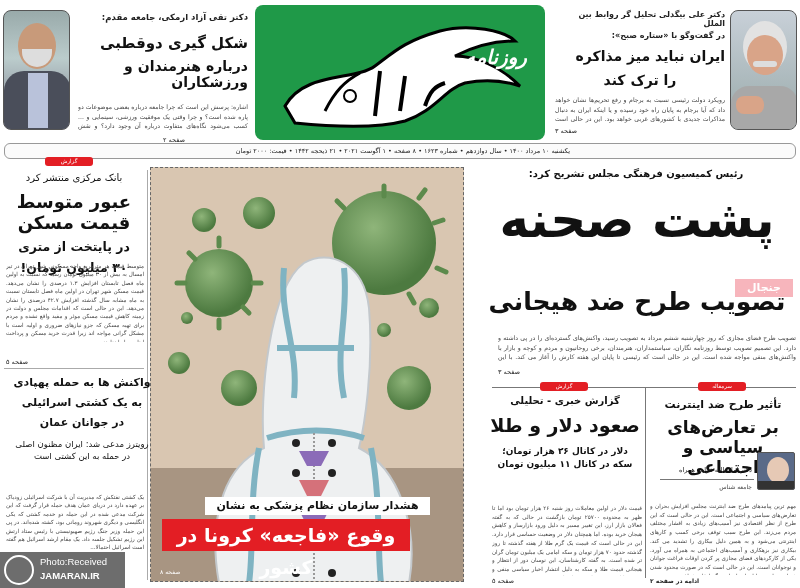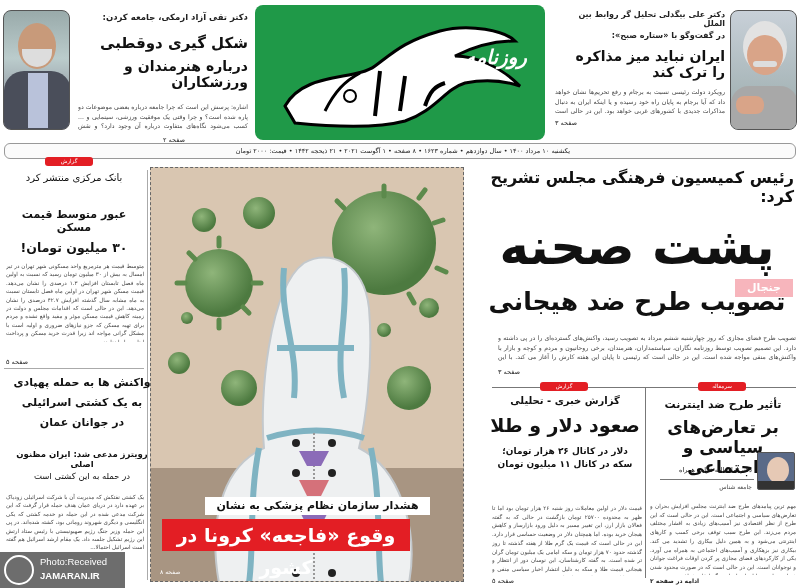--- a/index.html
+++ b/index.html
@@ -36,45 +36,45 @@
 
 <div class="abs dateline">یکشنبه ۱۰ مرداد ۱۴۰۰ • سال دوازدهم • شماره ۱۶۲۳ • ۸ صفحه • ۱ آگوست ۲۰۲۱ • ۲۱ ذیحجه ۱۴۴۲ • قیمت: ۲۰۰۰ تومان</div>
 
 <div class="abs photo" style="left:3px;top:10px;width:67px;height:120px;background:linear-gradient(#9aa 0%,#bcc 40%,#778 100%)">
   <div style="position:absolute;left:14px;top:12px;width:38px;height:46px;border-radius:50%;background:#c89a7a"></div>
   <div style="position:absolute;left:18px;top:38px;width:30px;height:18px;border-radius:0 0 15px 15px;background:#ddd"></div>
   <div style="position:absolute;left:0;top:60px;width:67px;height:60px;background:#4a4e5a;border-radius:20px 20px 0 0"></div>
   <div style="position:absolute;left:24px;top:62px;width:20px;height:55px;background:#b9c2da"></div>
 </div>
 <div class="abs" style="left:78px;top:12px;width:170px;text-align:right">
-  <div style="font-size:8.5px;font-weight:bold;color:#222">دکتر تقی آزاد ارمکی، جامعه کردن:</div>
+  <div style="font-size:8.5px;font-weight:bold;color:#222">دکتر تقی آزاد ارمکی، جامعه مقدم:</div>
   <div class="head-bold" style="font-size:15px;margin-top:12px;text-align:right">شکل گیری دوقطبی</div>
   <div class="head-bold" style="font-size:14px;margin-top:6px;text-align:right">درباره هنرمندان و ورزشکاران</div>
   <div class="small" style="margin-top:12px;height:30px;overflow:hidden">اشاره: پرسش این است که چرا جامعه درباره بعضی موضوعات دو پاره شده است؟ و چرا وقتی یک موفقیت ورزشی، سینمایی و ... کسب می‌شود نگاه‌های متفاوت درباره آن وجود دارد؟ و نقش سیاست در دوگانه سازی و ایجاد...</div>
   <div class="pageref" style="margin-top:4px;text-align:left;padding-left:85px">صفحه ۲</div>
 </div>
 
 <div class="abs photo" style="left:730px;top:10px;width:67px;height:120px;background:linear-gradient(#c8d0d8,#9aa)">
   <div style="position:absolute;left:12px;top:10px;width:44px;height:52px;border-radius:50%;background:#e2e2e2"></div>
   <div style="position:absolute;left:16px;top:24px;width:36px;height:40px;border-radius:50%;background:#d9a488"></div>
   <div style="position:absolute;left:22px;top:50px;width:24px;height:6px;background:#ddd;border-radius:3px"></div>
   <div style="position:absolute;left:0;top:75px;width:67px;height:45px;background:#a8a8a8;border-radius:18px 18px 0 0"></div>
   <div style="position:absolute;left:5px;top:85px;width:28px;height:18px;background:#d9a488;border-radius:8px"></div>
 </div>
 <div class="abs" style="left:555px;top:10px;width:170px;text-align:right">
   <div style="font-size:8px;font-weight:bold;color:#222">دکتر علی بیگدلی تحلیل گر روابط بین الملل</div>
   <div style="font-size:8px;font-weight:bold;color:#222;margin-top:3px">در گفت‌وگو با «ستاره صبح»:</div>
   <div class="head-bold" style="font-size:14px;margin-top:8px;text-align:right">ایران نباید میز مذاکره</div>
-  <div class="head-bold" style="font-size:14px;margin-top:0;text-align:right">را ترک کند</div>
+  <div class="head-bold" style="font-size:14px;margin-top:8px;text-align:center">را ترک کند</div>
   <div class="small" style="margin-top:7px;height:30px;overflow:hidden">رویکرد دولت رئیسی نسبت به برجام و رفع تحریم‌ها نشان خواهد داد که آیا برجام به پایان راه خود رسیده و یا اینکه ایران به دنبال مذاکرات جدیدی با کشورهای غربی خواهد بود. این در حالی است که برای حل مشکلات اقتصادی کشور به لغو...</div>
   <div class="pageref" style="text-align:left;margin-top:2px">صفحه ۳</div>
 </div>
 
 <div class="abs" style="left:478px;top:168px;width:318px;text-align:center">
-  <div style="font-size:16px;font-weight:bold;text-align:right;padding-right:2px">رئیس کمیسیون فرهنگی مجلس تشریح کرد:</div>
+  <div style="font-size:10px;font-weight:bold;padding-right:2px">رئیس کمیسیون فرهنگی مجلس تشریح کرد:</div>
   <div class="head-bold" style="font-size:50px;line-height:70px;margin-top:6px;letter-spacing:1px">پشت صحنه</div>
 </div>
 <div class="abs" style="left:735px;top:279px;width:58px;height:18px;background:#f6a9b1;color:#fff;font-size:11px;font-weight:bold;text-align:center;line-height:18px;opacity:.85">جنجال</div>
 <div class="abs head-bold" style="left:478px;top:285px;width:318px;font-size:25px;line-height:34px;text-align:center">تصویب طرح ضد هیجانی</div>
 <div class="abs small" style="left:498px;top:333px;width:298px;height:30px;overflow:hidden">تصویب طرح فضای مجازی که روز چهارشنبه ششم مرداد به تصویب رسید، واکنش‌های گسترده‌ای را در پی داشته و دارد. این تصمیم تصویب توسط روزنامه نگاران، سیاستمداران، هنرمندان، برخی روحانیون و مردم و کوچه و بازار با واکنش‌های منفی مواجه شده است. این در حالی است که رئیسی تا پایان این هفته کارش را آغاز می کند. با این وجود...</div>
 <div class="abs pageref" style="left:498px;top:368px">صفحه ۳</div>
 
 <div class="sep-h" style="left:492px;top:387px;width:304px"></div>
 <div class="tag" style="left:540px;top:382px;width:48px">گزارش</div>
 <div class="tag" style="left:698px;top:382px;width:48px">سرمقاله</div>
@@ -166,32 +166,33 @@
   </svg>
 </div>
 <div class="abs" style="left:205px;top:497px;width:225px;height:18px;background:#fff;font-size:11px;font-weight:bold;text-align:center;line-height:18px">هشدار سازمان نظام پزشکی به نشان</div>
 <div class="abs redbar" style="left:162px;top:519px;width:248px;height:32px;font-size:19px;line-height:32px">وقوع «فاجعه» کرونا در کشور</div>
 <div class="abs pageref" style="left:160px;top:568px;color:#fff;font-size:6px">صفحه ۸</div>
 
 <div class="tag" style="left:45px;top:157px;width:48px">گزارش</div>
 <div class="sep-v" style="left:147px;top:170px;height:410px;background:#aaa"></div>
 <div class="abs" style="left:4px;top:172px;width:140px;text-align:center">
   <div style="font-size:10px;font-weight:normal">بانک مرکزی منتشر کرد</div>
-  <div class="head-bold" style="font-size:11px;margin-top:25px">عبور متوسط قیمت مسکن</div>
+  <div class="head-bold" style="font-size:18px;margin-top:8px">عبور متوسط قیمت مسکن</div>
+  <div class="head-bold" style="font-size:12.5px;margin-top:6px">در پایتخت از متری</div>
   <div class="head-bold" style="font-size:12.5px;margin-top:6px">۳۰ میلیون تومان!</div>
 </div>
 <div class="abs small" style="left:6px;top:262px;width:138px;height:80px;overflow:hidden;font-size:5.6px;line-height:8.4px">متوسط قیمت هر مترمربع واحد مسکونی شهر تهران در تیر امسال به بیش از ۳۰ میلیون تومان رسید که نسبت به اولین ماه فصل تابستان افزایش ۱.۳ درصدی را نشان می‌دهد. قیمت مسکن شهر تهران در اولین ماه فصل تابستان نسبت به ماه مشابه سال گذشته افزایش ۴۲.۷ درصدی را نشان می‌دهد. این در حالی است که اقدامات مجلس و دولت در زمینه کاهش قیمت مسکن موثر و مفید واقع نشده و مردم برای تهیه مسکن که جزو نیازهای ضروری و اولیه است با مشکل گرانی مواجه اند زیرا قدرت خرید مسکن و پرداخت اجاره بها را ندارند.</div>
 <div class="abs pageref" style="left:6px;top:358px">صفحه ۵</div>
 <div class="sep-h" style="left:4px;top:368px;width:140px;background:#aaa"></div>
 
 <div class="abs" style="left:12px;top:376px;width:140px;text-align:center">
   <div class="head-bold" style="font-size:11px">واکنش ها به حمله پهپادی</div>
   <div class="head-bold" style="font-size:11px;margin-top:7px">به یک کشتی اسرائیلی</div>
   <div class="head-bold" style="font-size:11px;margin-top:7px">در جوانان عمان</div>
-  <div style="font-size:8.5px;font-weight:bold;margin-top:20px">رویترز مدعی شد: ایران مظنون اصلی</div>
+  <div style="font-size:8.5px;font-weight:normal;margin-top:10px">رویترز مدعی شد: ایران مظنون اصلی</div>
   <div style="font-size:8.5px;font-weight:normal;margin-top:2px">در حمله به این کشتی است</div>
 </div>
 <div class="abs small" style="left:6px;top:493px;width:138px;height:80px;overflow:hidden;font-size:5.6px;line-height:8.4px">یک کشتی نفتکش که مدیریت آن با شرکت اسرائیلی زودیاک بر عهده دارد در دریای عمان هدف حمله قرار گرفت که این شرکت مدعی شده در این حمله دو خدمه کشتی که یکی انگلیسی و دیگری شهروند رومانی بود، کشته شده‌اند. در پی این حمله وزیر جنگ رژیم صهیونیستی با رئیس ستاد ارتش این رژیم تشکیل جلسه داد. یک مقام ارشد اسرائیل هم گفته است اسرائیل احتمالا...</div>
 
 <div class="abs" style="left:0;top:552px;width:125px;height:36px;background:rgba(60,60,60,.75);direction:ltr">
   <div style="position:absolute;left:4px;top:3px;width:30px;height:30px;border:2px solid #fff;border-radius:50%"></div>
   <div style="position:absolute;left:40px;top:4px;color:#fff;font-size:9.5px;font-family:'Liberation Sans',sans-serif">Photo:Received</div>
   <div style="position:absolute;left:40px;top:18px;color:#fff;font-size:9.5px;font-weight:bold;font-family:'Liberation Sans',sans-serif">JAMARAN.IR</div>
 </div>
 

